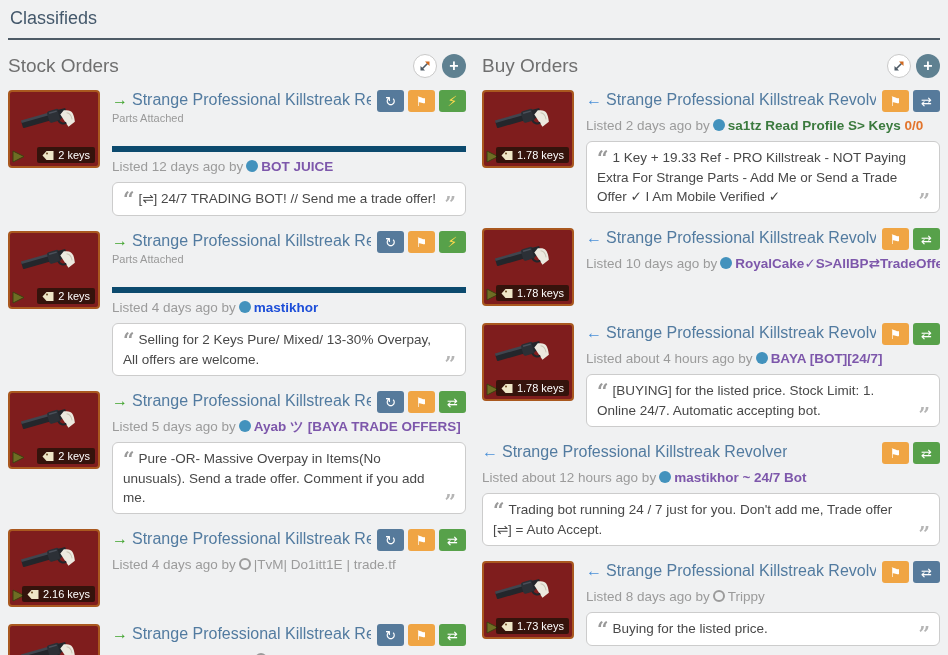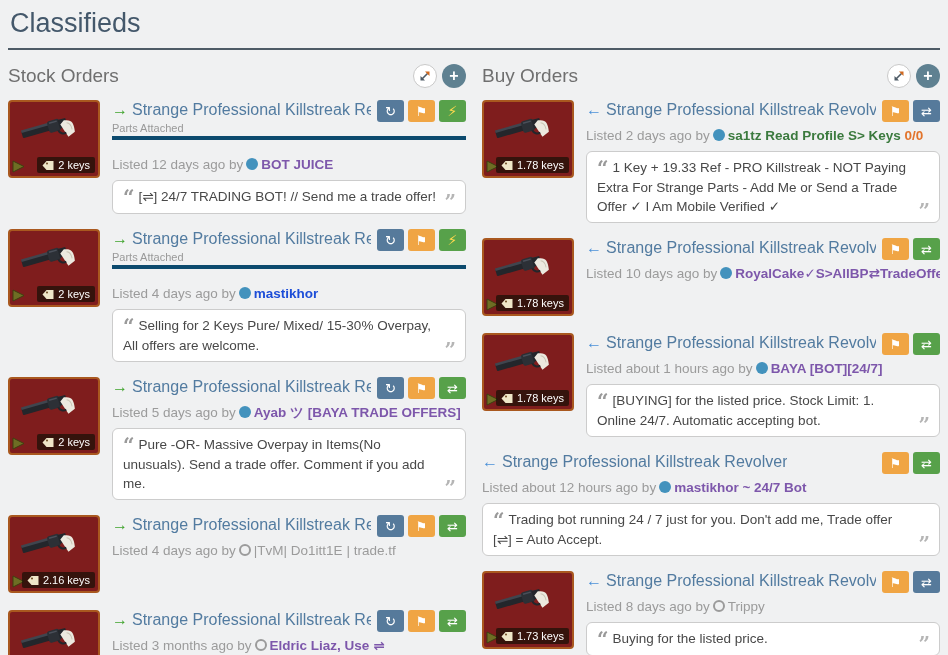--- a/index.html
+++ b/index.html
@@ -4,21 +4,21 @@
 <style>
   * { margin:0; padding:0; box-sizing:border-box; }
   html,body { width:948px; height:655px; overflow:hidden; }
   body {
     background:#f0f1f2;
     font-family:"Liberation Sans","DejaVu Sans",sans-serif;
     color:#444;
   }
   .page { padding:6px 8px 0 8px; }
   .page-title {
-    font-size:27px; font-weight:normal; color:#44586b;
+    font-size:18px; font-weight:normal; color:#44586b;
     padding:2px 0 9px 2px;
   }
   .title-rule { border:none; border-top:2px solid #4e5b66; margin:0 0 4px 0; }
 
   .columns { display:flex; gap:16px; }
   .column { flex:1; min-width:0; }
 
   .col-head { display:flex; align-items:center; justify-content:space-between; margin:10px 0 12px 0; }
   .col-title { font-size:19px; color:#6f6f6f; }
   .col-actions { display:flex; gap:5px; align-items:center; }
@@ -59,21 +59,21 @@
     display:flex; align-items:center; justify-content:center;
     color:#fff; font-size:13px; line-height:1;
   }
   .btn.slate  { background:#567a9b; }
   .btn.orange { background:#f0a544; }
   .btn.green  { background:#57a14a; }
   .btn.bolt   { color:#ffd94d; font-size:14px; }
 
   .subtitle {
     font-size:11px; color:#999; line-height:13px;
-    border-bottom:4px solid #0c4a6e; padding-bottom:1px; margin-bottom:16px;
+    border-bottom:6px solid #0c4a6e; padding-bottom:21px; margin-bottom:6px;
   }
   .listed { font-size:13.5px; color:#9b9b9b; margin-top:5px; line-height:18px; white-space:nowrap; overflow:hidden; }
   .dot { display:inline-block; width:12px; height:12px; border-radius:50%; margin:0 3px 0 3px; vertical-align:-1px; }
   .dot.online  { background:#4392bd; }
   .dot.offline { background:transparent; border:2px solid #9b9b9b; }
   .seller { text-decoration:none; cursor:pointer; }
   .seller.purple { color:#7d57ab; font-weight:bold; }
   .seller.dark   { color:#1d4ed8; font-weight:bold; }
   .seller.green  { color:#3b7a3e; font-weight:bold; }
   .seller.gray   { color:#9b9b9b; }
@@ -202,21 +202,21 @@
               <span class="btn orange">
                   <span>⚑</span>
                 </span>
               <span class="btn green bolt">
                   <span>⚡</span>
                 </span>
             </span>
           </div>
           <div class="subtitle">Parts Attached</div>
           <div class="listed"><span>Listed 4 days ago by</span><span class="dot online"></span><a class="seller dark">mastikhor</a></div>
-          <div class="quote"><span class="q-mark q-open">“</span><span>Selling for 2 Keys Pure/ Mixed/ 15-30% Overpay, All offers are welcome.</span><span class="q-mark q-close">”</span></div>
+          <div class="quote"><span class="q-mark q-open">“</span><span>Selling for 2 Keys Pure/ Mixed/ 13-30% Overpay, All offers are welcome.</span><span class="q-mark q-close">”</span></div>
         </div>
       </div>
 
       <div class="listing">
         <div class="thumb">
           <svg class="gun" width="64" height="44" viewBox="0 0 64 44">
               <use href="#revolver"></use>
             </svg>
           <svg class="sheen" width="14" height="13" viewBox="0 0 14 13">
               <use href="#sheen-arrow"></use>
@@ -416,21 +416,21 @@
             <span class="title-line"><span class="arrow buy">←</span><a class="item-title">Strange Professional Killstreak Revolver</a></span>
             <span class="btns">
               <span class="btn orange">
                   <span>⚑</span>
                 </span>
               <span class="btn green">
                   <span>⇄</span>
                 </span>
             </span>
           </div>
-          <div class="listed"><span>Listed about 1 hours ago by</span><span class="dot online"></span><a class="seller purple">BAYA [BOT][24/7]</a></div>
+          <div class="listed"><span>Listed about 4 hours ago by</span><span class="dot online"></span><a class="seller purple">BAYA [BOT][24/7]</a></div>
           <div class="quote"><span class="q-mark q-open">“</span><span>[BUYING] for the listed price. Stock Limit: 1. Online 24/7. Automatic accepting bot.</span><span class="q-mark q-close">”</span></div>
         </div>
       </div>
 
       <div class="listing">
         <div class="lbody">
           <div class="head-row">
             <span class="title-line"><span class="arrow buy">←</span><a class="item-title">Strange Professional Killstreak Revolver</a></span>
             <span class="btns">
               <span class="btn orange">

